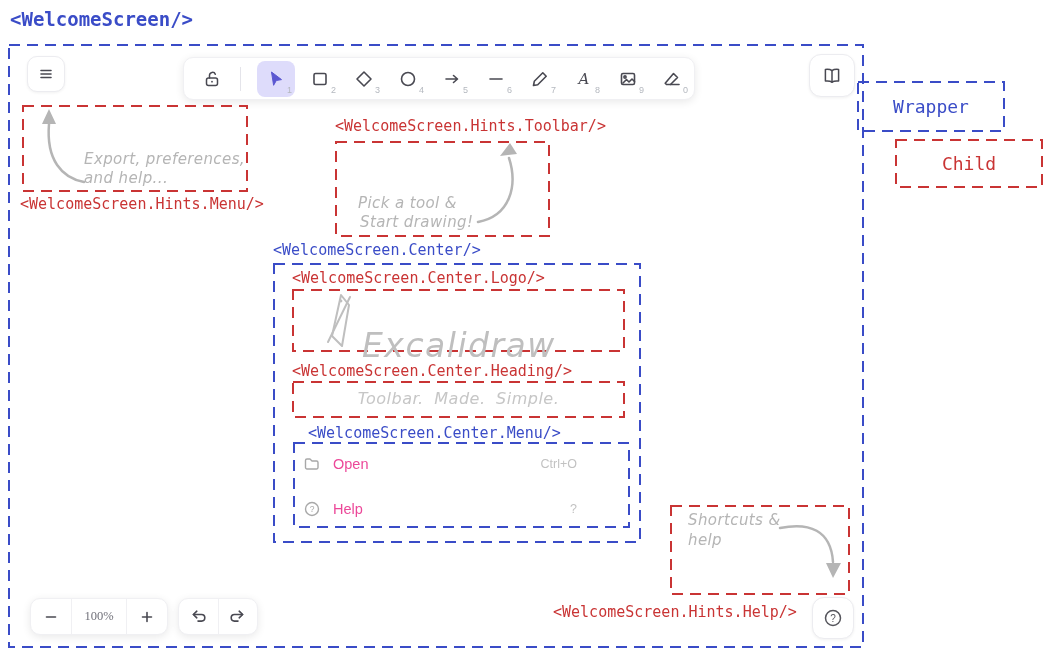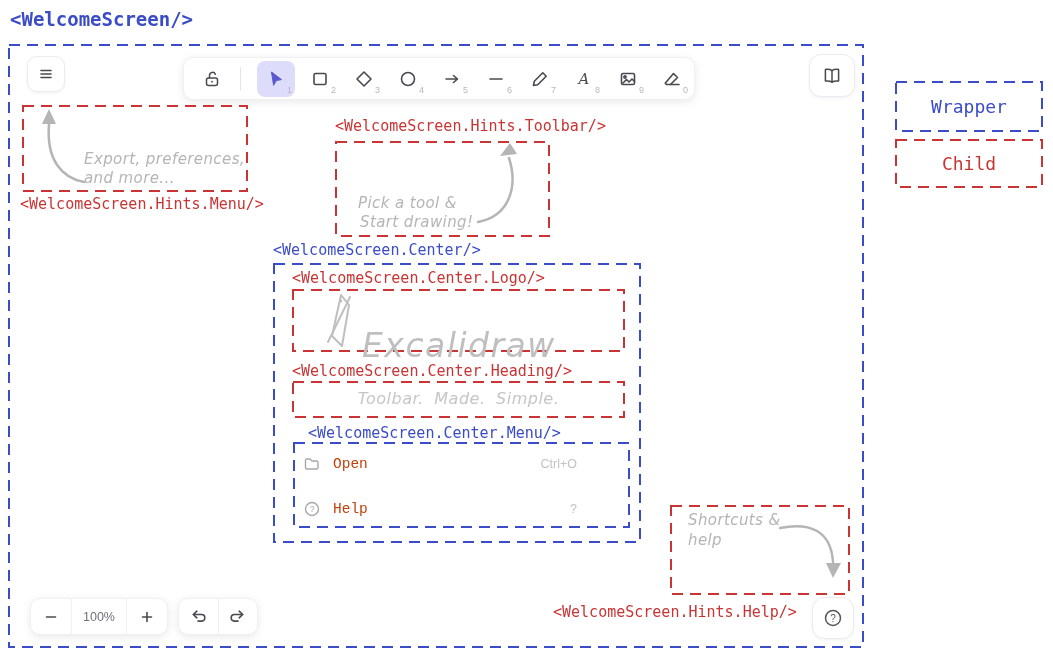--- a/index.html
+++ b/index.html
@@ -40,32 +40,32 @@
   .tool{
     position:relative;width:38px;height:36px;border-radius:8px;flex:none;
     display:flex;align-items:center;justify-content:center;
   }
   .tool.active{background:#dedcfb;}
   .tool .num{
     position:absolute;right:3px;bottom:2px;font-size:9px;color:#b4b8bf;
     font-family:"Liberation Sans",sans-serif;
   }
   .lockbtn{width:36px;height:36px;display:flex;align-items:center;justify-content:center;flex:none;}
-  .footer-island{display:flex;align-items:flex-end;overflow:hidden;}
+  .footer-island{display:flex;align-items:flex-end;overflow:hidden;font-family:Liberation Serif, serif;}
   .footer-cell{
     display:flex;align-items:center;justify-content:center;flex:none;height:100%;
   }
   .sep{width:1px;background:#f0f0f3;height:100%;flex:none;}
   .zoom-label{font-size:12.5px;color:#71717a;}
   .menu-rows{
     position:absolute;display:flex;flex-direction:column;justify-content:space-between;
   }
   .menu-row{display:flex;align-items:center;height:28px;}
   .menu-row .mi-icon{display:flex;align-items:center;margin-right:12px;}
-  .menu-row .mi-label{font-size:14.5px;color:#c2410c;font-family:Liberation Mono, monospace;}
+  .menu-row .mi-label{font-size:14.5px;color:#ec4899;}
   .menu-row .mi-short{margin-left:auto;font-size:12.5px;color:#c2c2c2;}
   .legend-box{display:flex;align-items:center;justify-content:center;
     font-family:"DejaVu Sans Mono",monospace;font-size:18px;}
   .logo-text{
     position:absolute;font-family:"DejaVu Sans",sans-serif;font-style:italic;
     color:#bfbfbf;font-size:33px;letter-spacing:1.5px;white-space:nowrap;margin-top:28px;
   }
   .heading-text{
     position:absolute;text-align:center;font-family:"DejaVu Sans",sans-serif;font-style:italic;
     color:#c6c6c6;font-size:16px;word-spacing:5px;letter-spacing:.5px;white-space:nowrap;
@@ -201,21 +201,21 @@
 <div class="dash" style="left:22px;top:105px;width:226px;height:87px;">
     <svg class="dashsvg" width="226" height="87">
       <rect x="1" y="1" width="224" height="85" fill="none" stroke="#c93434" stroke-width="2" stroke-dasharray="11 7"></rect>
     </svg>
   </div>
 <svg class="abs" style="left:36px;top:108px;" width="52" height="80" viewBox="0 0 52 80">
   <path d="M48 74 C 26 70, 10 52, 13 16" fill="none" stroke="#b5b5b5" stroke-width="2.5" stroke-linecap="round"></path>
   <polygon points="13,1 6,16 20,16" fill="#b5b5b5"></polygon>
 </svg>
 <div class="hint" style="left:84px;top:150px;">Export, preferences,</div>
-<div class="hint" style="left:84px;top:169px;">and more...</div>
+<div class="hint" style="left:84px;top:169px;">and help...</div>
 <div class="label red" style="left:20px;top:196px;">&lt;WelcomeScreen.Hints.Menu/&gt;</div>
 
 <div class="label red" style="left:335px;top:118px;">&lt;WelcomeScreen.Hints.Toolbar/&gt;</div>
 <div class="dash" style="left:335px;top:141px;width:215px;height:96px;">
     <svg class="dashsvg" width="215" height="96">
       <rect x="1" y="1" width="213" height="94" fill="none" stroke="#c93434" stroke-width="2" stroke-dasharray="11 7"></rect>
     </svg>
   </div>
 <svg class="abs" style="left:468px;top:142px;" width="60" height="88" viewBox="0 0 60 88">
   <path d="M10 80 C 42 74, 50 44, 41 16" fill="none" stroke="#b5b5b5" stroke-width="2.5" stroke-linecap="round"></path>
@@ -335,21 +335,21 @@
   <div class="footer-cell" style="flex:1;">
     <span>
       <svg width="19" height="19" viewBox="0 0 19 19" fill="none" stroke="#494952" stroke-width="1.6" stroke-linecap="round" stroke-linejoin="round">
         <path d="M14.5 7.5 H6.5 a3.3 3.3 0 0 0 0 6.6 H10"></path>
         <path d="M11.2 4.2 L14.7 7.5 L11.2 10.8"></path>
       </svg>
     </span>
   </div>
 </div>
 
-<div class="dash legend-box" style="left:895px;top:81px;width:148px;height:51px;color:var(--blue);text-align:center;">
+<div class="dash legend-box" style="left:857px;top:81px;width:148px;height:51px;color:var(--blue);text-align:center;">
   <span>Wrapper</span>
 <svg class="dashsvg" width="148" height="51">
       <rect x="1" y="1" width="146" height="49" fill="none" stroke="#3a4cc7" stroke-width="2" stroke-dasharray="11 7"></rect>
     </svg>
   </div>
 <div class="dash legend-box" style="left:895px;top:139px;width:148px;height:49px;color:var(--red);">
   <span>Child</span>
 <svg class="dashsvg" width="148" height="49">
       <rect x="1" y="1" width="146" height="47" fill="none" stroke="#c93434" stroke-width="2" stroke-dasharray="11 7"></rect>
     </svg>

